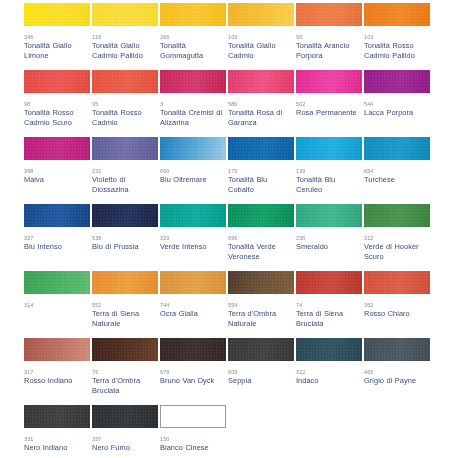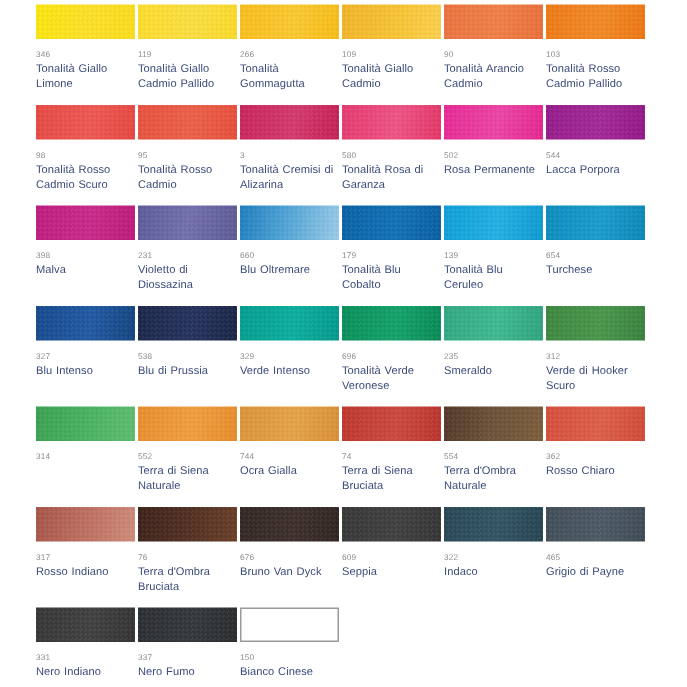--- a/index.html
+++ b/index.html
@@ -98,21 +98,21 @@
           <div class="tex"></div>
         </div>
         <div class="code">109</div>
         <div class="cname">Tonalità Giallo Cadmio</div>
       </div>
       <div class="cell">
         <div class="swatch" style="background: linear-gradient(100deg, rgb(236, 115, 64) 0%, rgb(240, 128, 73) 55%, rgb(234, 111, 58) 100%);">
           <div class="tex"></div>
         </div>
         <div class="code">90</div>
-        <div class="cname">Tonalità Arancio Cadmio</div>
+        <div class="cname">Tonalità Arancio Porpora</div>
       </div>
       <div class="cell">
         <div class="swatch" style="background: linear-gradient(100deg, rgb(239, 122, 23) 0%, rgb(242, 138, 40) 55%, rgb(238, 119, 18) 100%);">
           <div class="tex"></div>
         </div>
         <div class="code">103</div>
         <div class="cname">Tonalità Rosso Cadmio Pallido</div>
       </div>
       <div class="cell">
         <div class="swatch" style="background: linear-gradient(100deg, rgb(230, 74, 69) 0%, rgb(237, 90, 82) 55%, rgb(231, 71, 66) 100%);">
@@ -254,32 +254,32 @@
         <div class="cname">Terra di Siena Naturale</div>
       </div>
       <div class="cell">
         <div class="swatch" style="background: linear-gradient(100deg, rgb(220, 148, 57) 0%, rgb(229, 163, 73) 55%, rgb(218, 144, 53) 100%);">
           <div class="tex"></div>
         </div>
         <div class="code">744</div>
         <div class="cname">Ocra Gialla</div>
       </div>
       <div class="cell">
+        <div class="swatch" style="background: linear-gradient(100deg, rgb(82, 57, 42) 0%, rgb(107, 81, 56) 45%, rgb(125, 94, 60) 100%);">
+          <div class="tex"></div>
+        </div>
+        <div class="code">554</div>
+        <div class="cname">Terra d'Ombra Naturale</div>
+      </div>
+      <div class="cell">
         <div class="swatch" style="background: linear-gradient(100deg, rgb(191, 55, 47) 0%, rgb(203, 74, 62) 55%, rgb(187, 51, 43) 100%);">
           <div class="tex"></div>
         </div>
         <div class="code">74</div>
         <div class="cname">Terra di Siena Bruciata</div>
-      </div>
-      <div class="cell">
-        <div class="swatch" style="background: linear-gradient(100deg, rgb(82, 57, 42) 0%, rgb(107, 81, 56) 45%, rgb(125, 94, 60) 100%);">
-          <div class="tex"></div>
-        </div>
-        <div class="code">554</div>
-        <div class="cname">Terra d'Ombra Naturale</div>
       </div>
       <div class="cell">
         <div class="swatch" style="background: linear-gradient(100deg, rgb(213, 80, 60) 0%, rgb(221, 96, 73) 55%, rgb(210, 75, 56) 100%);">
           <div class="tex"></div>
         </div>
         <div class="code">362</div>
         <div class="cname">Rosso Chiaro</div>
       </div>
       <div class="cell">
         <div class="swatch" style="background: linear-gradient(100deg, rgb(168, 85, 73) 0%, rgb(187, 109, 96) 45%, rgb(208, 140, 123) 100%);">

